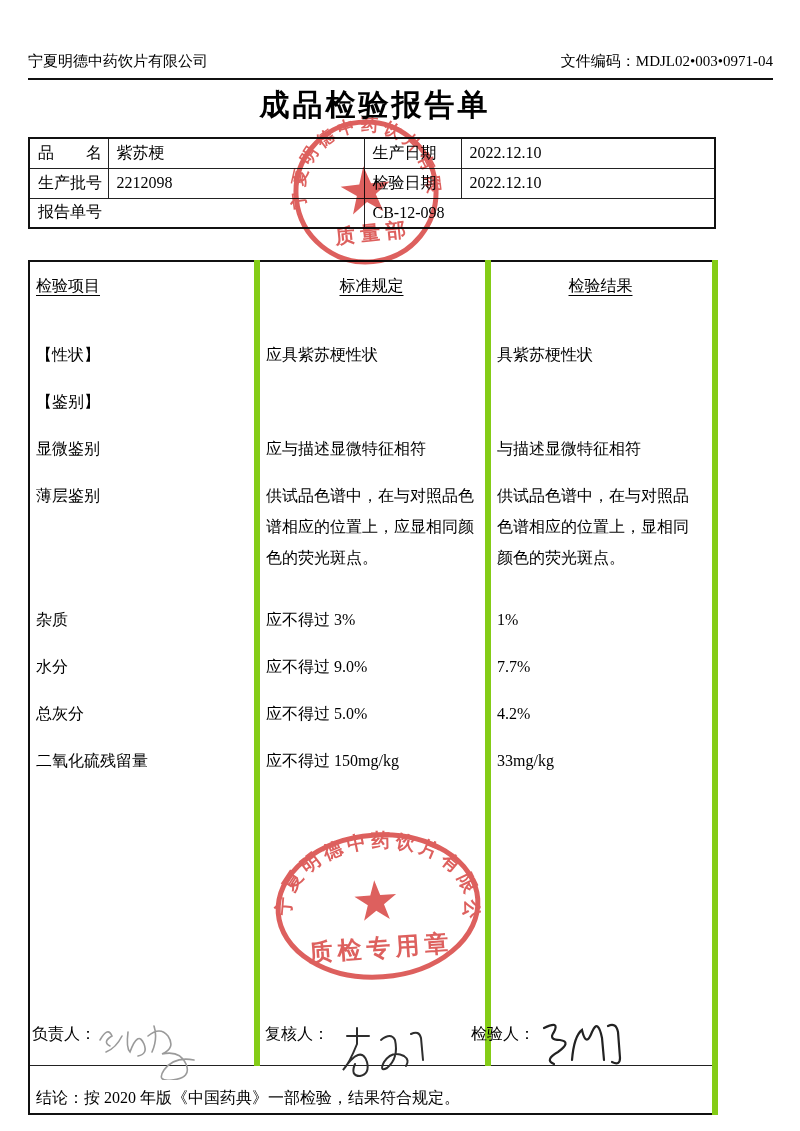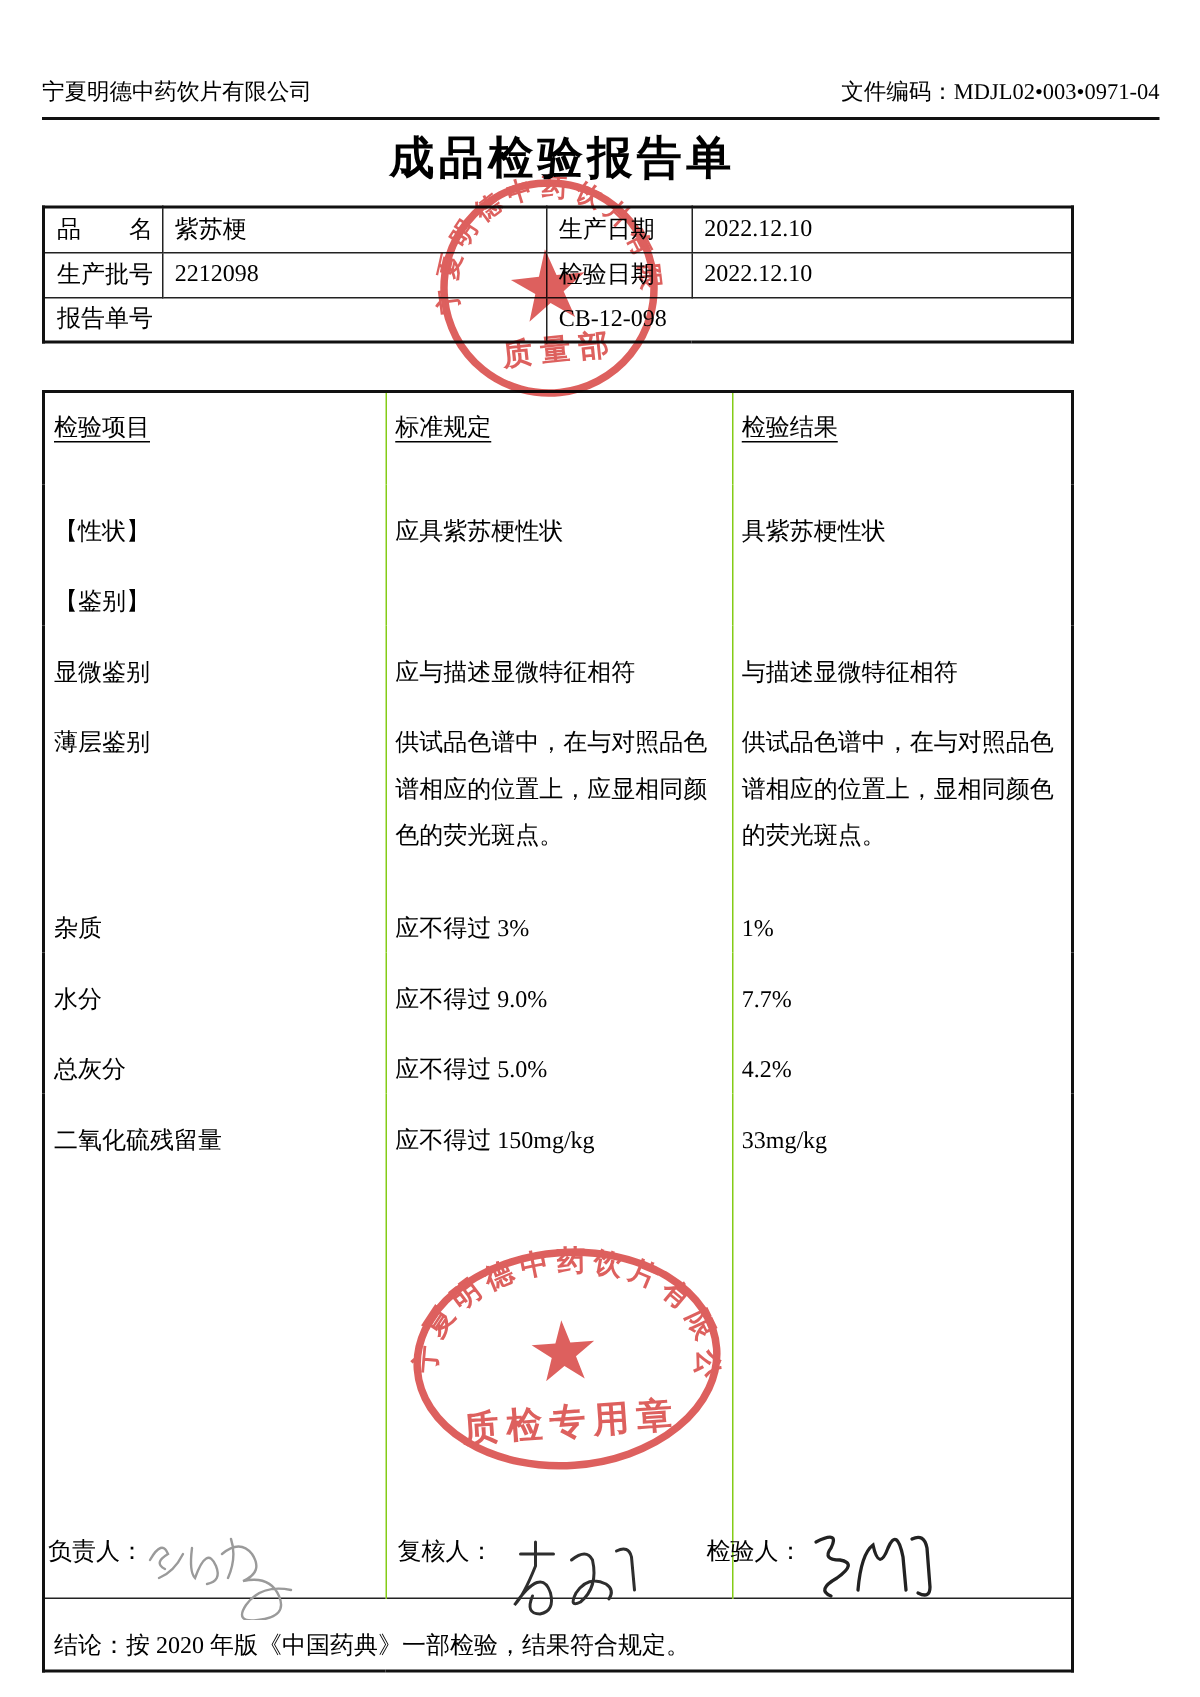--- a/index.html
+++ b/index.html
@@ -16,25 +16,25 @@
     text-align:center; font-size:30px; font-weight:bold; letter-spacing:3px; }
 
   table { border-collapse:collapse; table-layout:fixed; background:transparent; }
   #info-table { position:absolute; top:137px; left:28px; width:686px;
     border:2px solid #111; }
   #info-table td { border:1px solid #222; height:30px; font-size:16px;
     padding:0 4px 0 8px; vertical-align:middle; white-space:nowrap; }
 
   #inspection-table { position:absolute; top:260px; left:28px; width:686px;
     border:2px solid #111; }
-  #inspection-table td { border-left:1px solid #222; border-right:1px solid #84cc16;
+  #inspection-table td { border-left:1px solid #222; border-right:6px solid #84cc16;
     font-size:16px; line-height:31px; vertical-align:top; padding:16px 8px 0 6px; }
   #inspection-table tr.cols-hdr td { height:62px; padding-top:8px; }
   .u { text-decoration:underline; text-underline-offset:4px; }
-  .c { text-align:left; }
+  .c { text-align:center; }
   tr.concl-row td { border-top:1px solid #222; height:25px; line-height:25px;
     padding-left:6px; vertical-align:middle; white-space:nowrap; }
 
   .sigs { position:absolute; top:1016px; left:28px; width:740px; height:80px;
     font-size:16px; }
   .sig-label { position:absolute; top:8px; white-space:nowrap; }
   .sig-svg { position:absolute; }
 
   .stamp { position:absolute; mix-blend-mode:multiply; opacity:0.88;
     pointer-events:none; }

